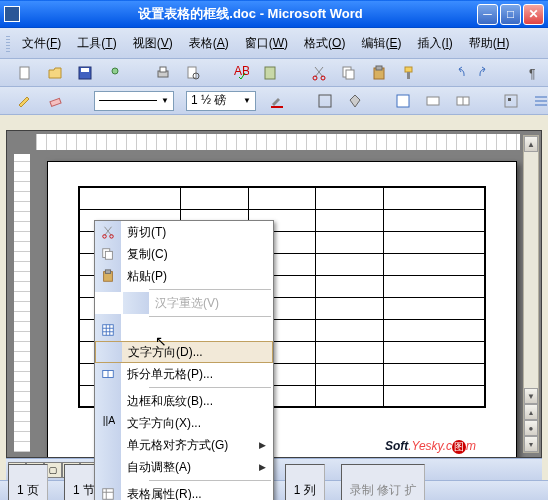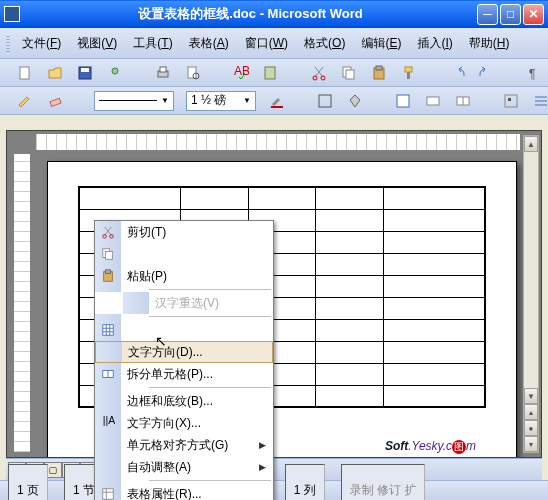--- a/index.html
+++ b/index.html
@@ -27,21 +27,21 @@
 .page { position: absolute; left: 40px; top: 30px; width: 470px; height: 310px; background: #fff; border: 1px solid #000; box-shadow: 3px 3px 6px rgba(0,0,0,0.5); }
 .page .content-margin { padding: 24px 30px; }
 .word-table { border-collapse: collapse; width: 100%; }
 .word-table td { border: 1px solid #000; height: 22px; }
 .word-table td.thick-top { border-top: 2.5px solid #000; }
 .word-table td.thick-bottom { border-bottom: 2.5px solid #000; }
 .word-table td.thick-left { border-left: 2.5px solid #000; }
 .word-table td.thick-right { border-right: 2.5px solid #000; }
 .watermark { position: absolute; right: 40px; bottom: 16px; font-style: italic; font-family: Georgia, serif; font-size: 16px; }
 .watermark .s1 { color: #0f172a; font-weight: bold; }
-.watermark .s2 { color: #4c1d95; }
+.watermark .s2 { color: #ef4444; }
 .watermark .cn { display:inline-block; width:14px; height:14px; background:#c00; color:#fff; border-radius:50%; font-size:10px; text-align:center; line-height:14px; font-style:normal; font-family:SimSun; }
 .scrollbar-v { position: absolute; right: 2px; top: 4px; bottom: 4px; width: 16px; background: #e9e7da; border: 1px solid #b4b0a0; }
 .scroll-up, .scroll-down { height: 16px; background: linear-gradient(#f4f3ee,#d4d0c8); border: 1px solid #a0a0a0; display:flex; align-items:center; justify-content:center; font-size:8px; color:#555; }
 .scroll-down { position: absolute; bottom: 48px; left: 0; right: 0; }
 .scroll-nav { position: absolute; bottom: 0; left: 0; right: 0; height: 48px; }
 .scroll-nav div { height: 16px; background: linear-gradient(#f4f3ee,#d4d0c8); border: 1px solid #a0a0a0; display:flex; align-items:center; justify-content:center; font-size:8px; color:#555; }
 .bottom-area { position: absolute; left: 6px; right: 6px; bottom: 20px; height: 22px; background: linear-gradient(#dde6f5,#c6d3ec); border-top: 1px solid #a0b4d8; display:flex; align-items:center; }
 .view-btns { display: flex; padding: 0 2px; gap:0; }
 .view-btns .vb { width: 18px; height: 16px; border: 1px solid #808080; background: #ece9d8; display:flex; align-items:center; justify-content:center; font-size:9px; cursor:pointer; }
 .statusbar { position: absolute; left: 0; right: 0; bottom: 0; height: 20px; background: linear-gradient(#dde6f5,#c6d3ec); display: flex; align-items: center; padding: 0 8px; gap: 16px; border-top: 1px solid #a0b4d8; }
@@ -68,22 +68,22 @@
   <div class="btns">
     <div class="btn">─</div>
     <div class="btn">□</div>
     <div class="btn close">✕</div>
   </div>
 </div>
 
 <div class="menubar">
   <div class="handlegrip"></div>
   <div class="item"><span>文件</span>(<u>F</u>)</div>
+  <div class="item"><span>工具</span>(<u>T</u>)</div>
   <div class="item"><span>视图</span>(<u>V</u>)</div>
-  <div class="item"><span>工具</span>(<u>T</u>)</div>
   <div class="item"><span>表格</span>(<u>A</u>)</div>
   <div class="item"><span>窗口</span>(<u>W</u>)</div>
   <div class="item"><span>格式</span>(<u>O</u>)</div>
   <div class="item"><span>编辑</span>(<u>E</u>)</div>
   <div class="item"><span>插入</span>(<u>I</u>)</div>
   <div class="item"><span>帮助</span>(<u>H</u>)</div>
 </div>
 
 <div class="toolbar">
   <div class="handlegrip"></div>
@@ -419,20 +419,21 @@
       <div class="label-col">剪切(T)</div>
       <div class="arrow-col"></div>
     </div>
     <div class="row">
       <div class="icon-col">
         <svg viewBox="0 0 16 16">
           <rect x="2" y="2" width="8" height="10" fill="#fff" stroke="#888"></rect>
           <rect x="5" y="5" width="8" height="9" fill="#fff" stroke="#888"></rect>
         </svg>
       </div>
+      <div class="label-col">复制(C)</div>
       <div class="arrow-col"></div>
     </div>
     <div class="row">
       <div class="icon-col">
         <svg viewBox="0 0 16 16">
           <rect x="3" y="3" width="10" height="11" fill="#d8b060" stroke="#a07030"></rect>
           <rect x="5" y="1" width="6" height="4" fill="#aaa" stroke="#666"></rect>
         </svg>
       </div>
       <div class="label-col">粘贴(P)</div>

